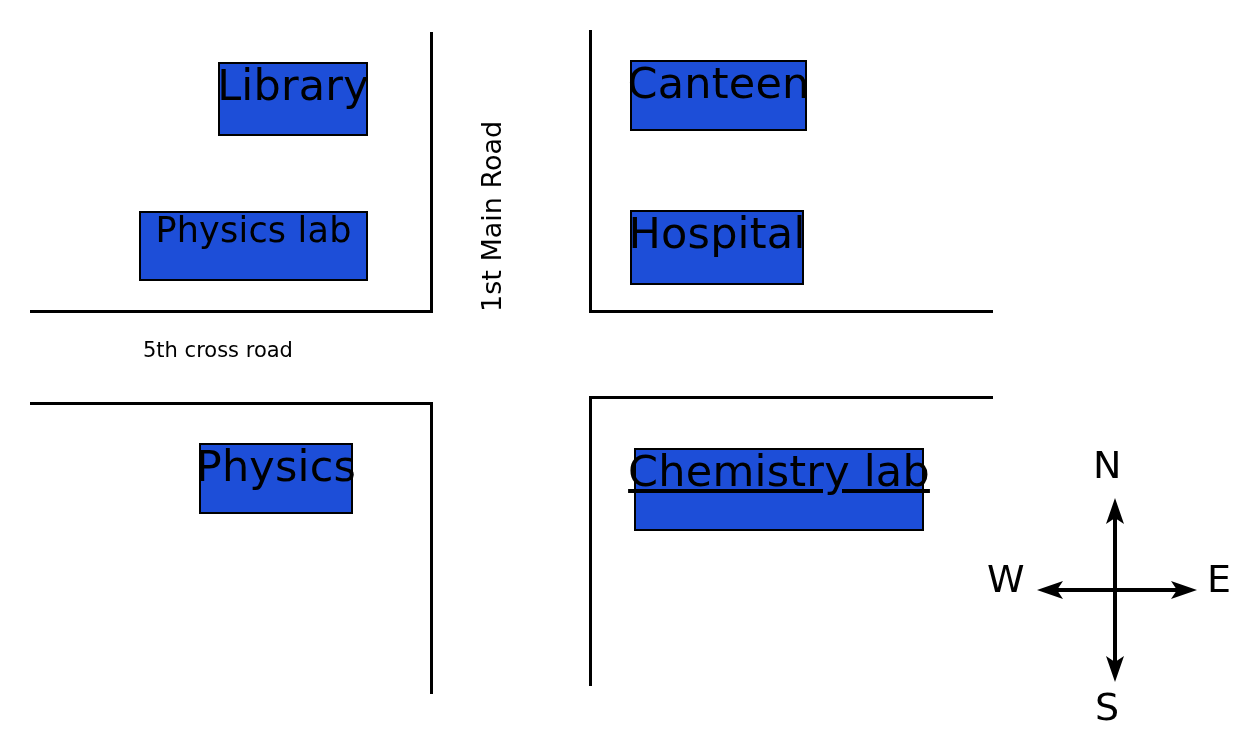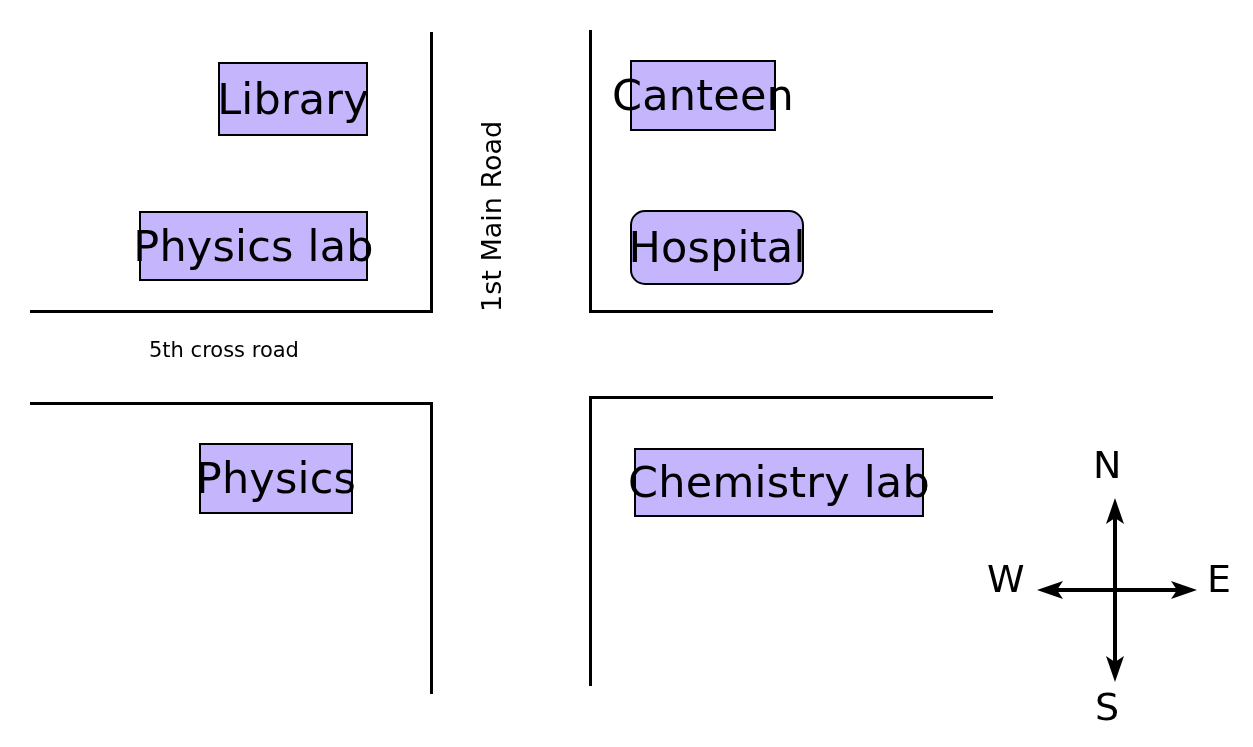--- a/index.html
+++ b/index.html
@@ -21,23 +21,23 @@
   .road-seg {
     position: absolute;
     background: #000000;
   }
 
   
   .place-box {
     position: absolute;
     box-sizing: border-box;
     border: 2px solid #000000;
-    background: #c4b5fd;
+    background: #1d4ed8;
     display: flex;
-    align-items: center;
+    align-items: flex-start;
     justify-content: center;
     white-space: nowrap;
     line-height: 1;
     letter-spacing: 0.2px;
   }
   .place-label {
     display: block;
     padding: 0 6px;
   }
 
@@ -92,44 +92,44 @@
   <div class="road-seg" style="left:589px; top:310px; width:404px; height:3px;"></div>
 
   <div class="road-seg" style="left:30px; top:402px; width:403px; height:3px;"></div>
   <div class="road-seg" style="left:430px; top:402px; width:3px; height:292px;"></div>
 
   <div class="road-seg" style="left:589px; top:396px; width:3px; height:290px;"></div>
   <div class="road-seg" style="left:589px; top:396px; width:404px; height:3px;"></div>
 
   <div class="road-name" id="road-name-main" style="left:505px; top:285px;">1st Main Road</div>
 
-  <div class="road-name" id="road-name-cross" style="left:149px; top:340px;text-align:center;">5th cross road</div>
+  <div class="road-name" id="road-name-cross" style="left:143px; top:340px;text-align:center;">5th cross road</div>
 
   <div class="place-box" style="left:218px; top:62px; width:150px; height:74px; font-size:43px;">
     <span class="place-label">Library</span>
   </div>
 
-  <div class="place-box" style="left:139px; top:211px; width:229px; height:70px; font-size:43px;">
+  <div class="place-box" style="left:139px; top:211px; width:229px; height:70px; font-size:35px;">
     <span class="place-label">Physics lab</span>
   </div>
 
-  <div class="place-box" style="left:630px; top:60px; width:146px; height:71px; font-size:43px;">
+  <div class="place-box" style="left:630px; top:60px; width:177px; height:71px; font-size:43px;">
     <span class="place-label">Canteen</span>
   </div>
 
-  <div class="place-box" style="left:630px; top:210px; width:174px; height:75px; font-size:43px;border-radius:15px;">
+  <div class="place-box" style="left:630px; top:210px; width:174px; height:75px; font-size:43px;">
     <span class="place-label">Hospital</span>
   </div>
 
   <div class="place-box" style="left:199px; top:443px; width:154px; height:71px; font-size:43px;">
     <span class="place-label">Physics</span>
   </div>
 
 
-  <div class="place-box" style="left:634px; top:448px; width:290px; height:69px; font-size:43px;">
+  <div class="place-box" style="left:634px; top:448px; width:290px; height:83px; font-size:43px;text-decoration:underline;">
     <span class="place-label">Chemistry lab</span>
   </div>
 
   <div id="compass">
     <svg width="260" height="300" viewBox="0 0 260 300">
 
       <line x1="130" y1="68" x2="130" y2="232" stroke="#000000" stroke-width="4"></line>
 
       <line x1="62" y1="150" x2="202" y2="150" stroke="#000000" stroke-width="4"></line>
 

